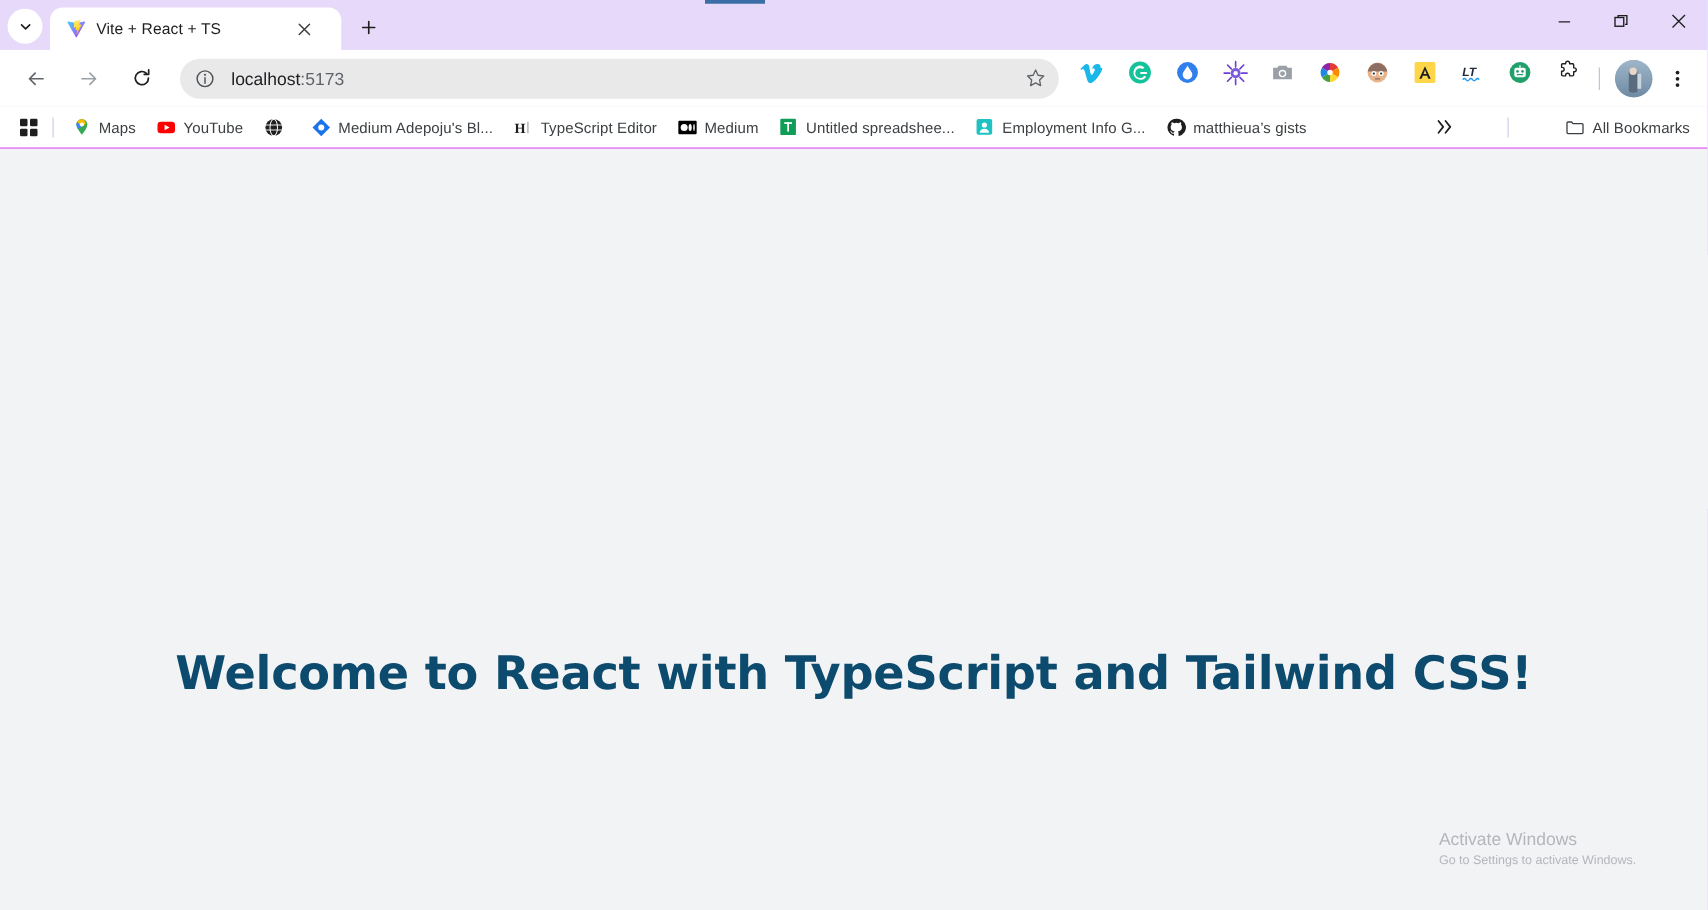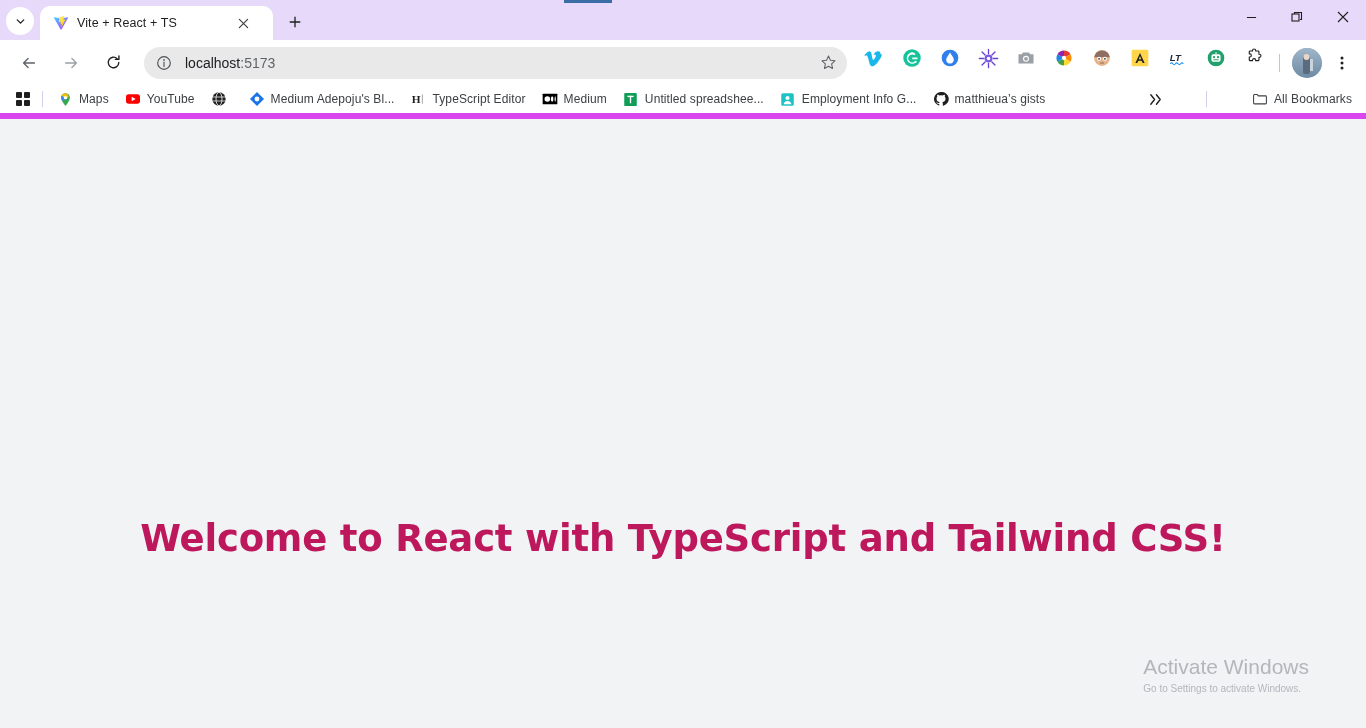--- a/index.html
+++ b/index.html
@@ -95,21 +95,21 @@
     background: #8fa8bd;
   }
   .menu-btn {
     width: 28px; height: 30px; display: flex; align-items: center;
     justify-content: center; cursor: pointer; margin-left: 2px; margin-right: 2px;
   }
 
   
   .bookmarks {
     height: 34px; background: #ffffff; display: flex; align-items: center;
-    padding: 0 6px; flex: 0 0 34px; border-bottom: 6px solid #d946ef;
+    padding: 0 6px; flex: 0 0 34px; border-bottom: 1px solid #d946ef;
     position: relative;
   }
   .bm {
     display: flex; align-items: center; gap: 6px; height: 24px;
     padding: 0 8px; border-radius: 4px; cursor: pointer; white-space: nowrap;
   }
   .bm-label { font-size: 12px; color: #3c4043; letter-spacing: .1px; }
   .bm-icon { width: 16px; height: 16px; flex: 0 0 16px; display: flex; align-items: center; justify-content: center; }
   .bm-sep { width: 1px; height: 16px; background: #d6cde8; margin: 0 6px; }
   .apps-btn {
@@ -126,29 +126,29 @@
 
   
   .page {
     flex: 1 1 auto; background: #f2f3f5; position: relative; overflow: hidden;
   }
   .hero {
     position: absolute; left: 0; right: 0; top: 398px;
     text-align: center;
   }
   .hero h1 {
-    font-size: 37px; font-weight: 700; color: #be185d;
+    font-size: 37px; font-weight: 700; color: #0c4a6e;
     letter-spacing: -.2px; line-height: 1.2;
     font-family: "DejaVu Sans", sans-serif;
   }
   .watermark {
     position: absolute; right: 57px; bottom: 32px; text-align: left;
     color: #b0b3b8; user-select: none;
   }
-  .wm-title { font-size: 21px; color: #b3b6bb; line-height: 1.35; font-weight: 400; }
+  .wm-title { font-size: 14px; color: #b3b6bb; line-height: 1.35; font-weight: 400; }
   .wm-sub { font-size: 10px; color: #b3b6bb; line-height: 1.5; }
 </style>
 </head>
 <body>
 
 <div class="browser">
 
   <div class="top-strip"></div>
 
   <div class="tabstrip">

